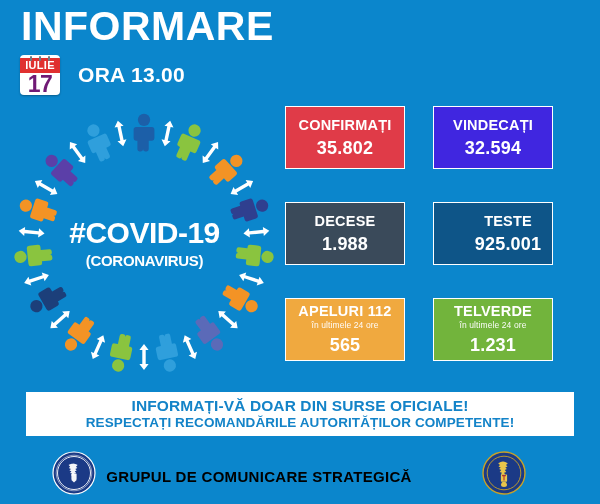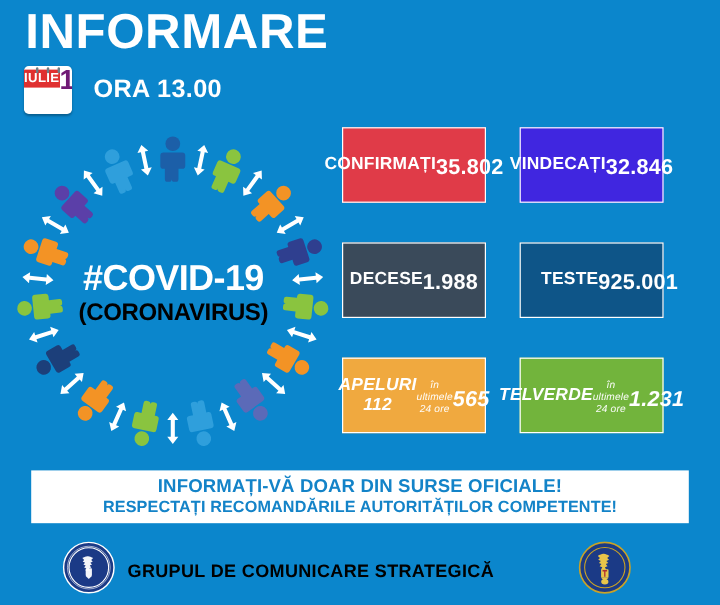--- a/index.html
+++ b/index.html
@@ -43,21 +43,21 @@
     align-items: center;
   }
   .cal {
     width: 40px;
     height: 40px;
     background: #ffffff;
     border-radius: 4px;
     box-shadow: 0 1px 2px rgba(0,0,0,.3);
     overflow: hidden;
     display: flex;
-    flex-direction: row;
+    flex-direction: column;
     position: relative;
   }
   .cal-rings {
     position: absolute;
     top: 1px; left: 0; right: 0;
     height: 4px;
     display: flex;
     justify-content: space-around;
     padding: 0 7px;
     z-index: 3;
@@ -115,48 +115,48 @@
   }
   #covid-main {
     font-size: 30px;
     font-weight: bold;
     color: #ffffff;
     letter-spacing: -0.5px;
     line-height: 32px;
     display: block;
   }
   #covid-sub {
-    font-size: 20px;
-    font-weight: bold;
-    color: #000000;
+    font-size: 15px;
+    font-weight: bold;
+    color: #ffffff;
     letter-spacing: -0.3px;
     line-height: 24px;
     display: block;
   }
 
   
   #stats {
     position: absolute;
     left: 285px;
     top: 106px;
     width: 285px;
   }
   .stat-row {
     display: flex;
     gap: 28px;
     margin-bottom: 33px;
   }
-  .stat-row:last-child { margin-bottom: 0; font-style: italic; }
+  .stat-row:last-child { margin-bottom: 0; }
   .stat-box {
     width: 120px;
     height: 63px;
     border: 1.5px solid #ffffff;
     box-sizing: border-box;
     display: flex;
-    flex-direction: row;
+    flex-direction: column;
     align-items: center;
     justify-content: center;
     color: #ffffff;
     text-align: center;
   }
   .stat-label {
     font-size: 14.5px;
     font-weight: bold;
     letter-spacing: .2px;
     line-height: 17px;
@@ -312,21 +312,21 @@
   </div>
 
   <div id="stats">
     <div class="stat-row">
       <div class="stat-box" style="background: rgb(224, 59, 72);">
         <div class="stat-label">CONFIRMAȚI</div>
         <div class="stat-value">35.802</div>
       </div>
       <div class="stat-box" style="background: rgb(64, 38, 224);">
         <div class="stat-label">VINDECAȚI</div>
-        <div class="stat-value">32.846</div>
+        <div class="stat-value">32.594</div>
       </div>
     </div>
 
     <div class="stat-row">
       <div class="stat-box" style="background: rgb(58, 74, 90);">
         <div class="stat-label">DECESE</div>
         <div class="stat-value">1.988</div>
       </div>
       <div class="stat-box" style="background: rgb(14, 85, 136); padding-left: 30px;">
         <div class="stat-label">TESTE</div>

